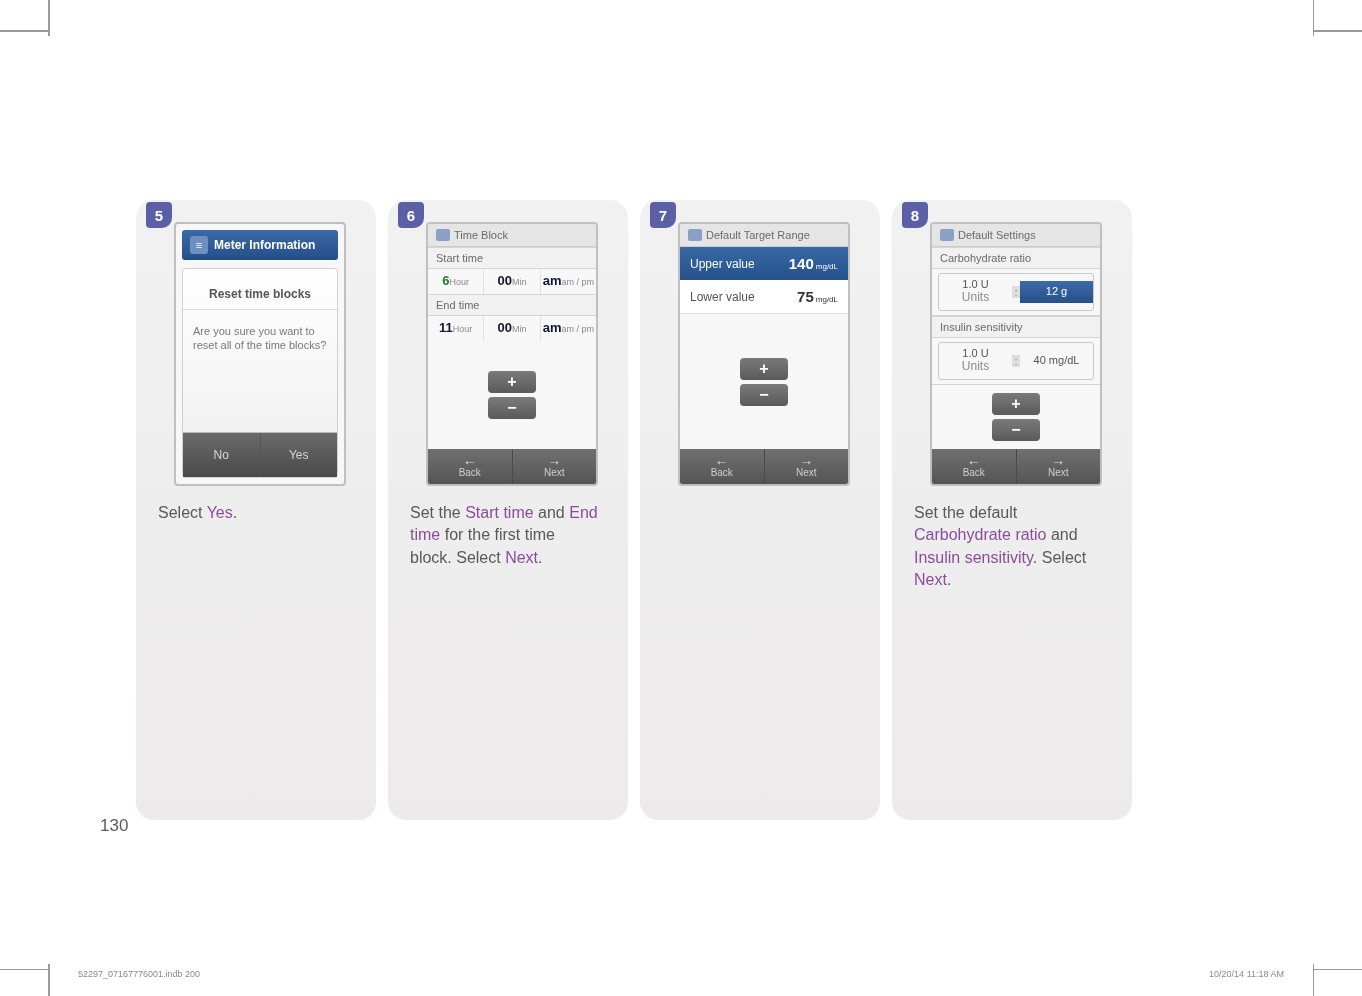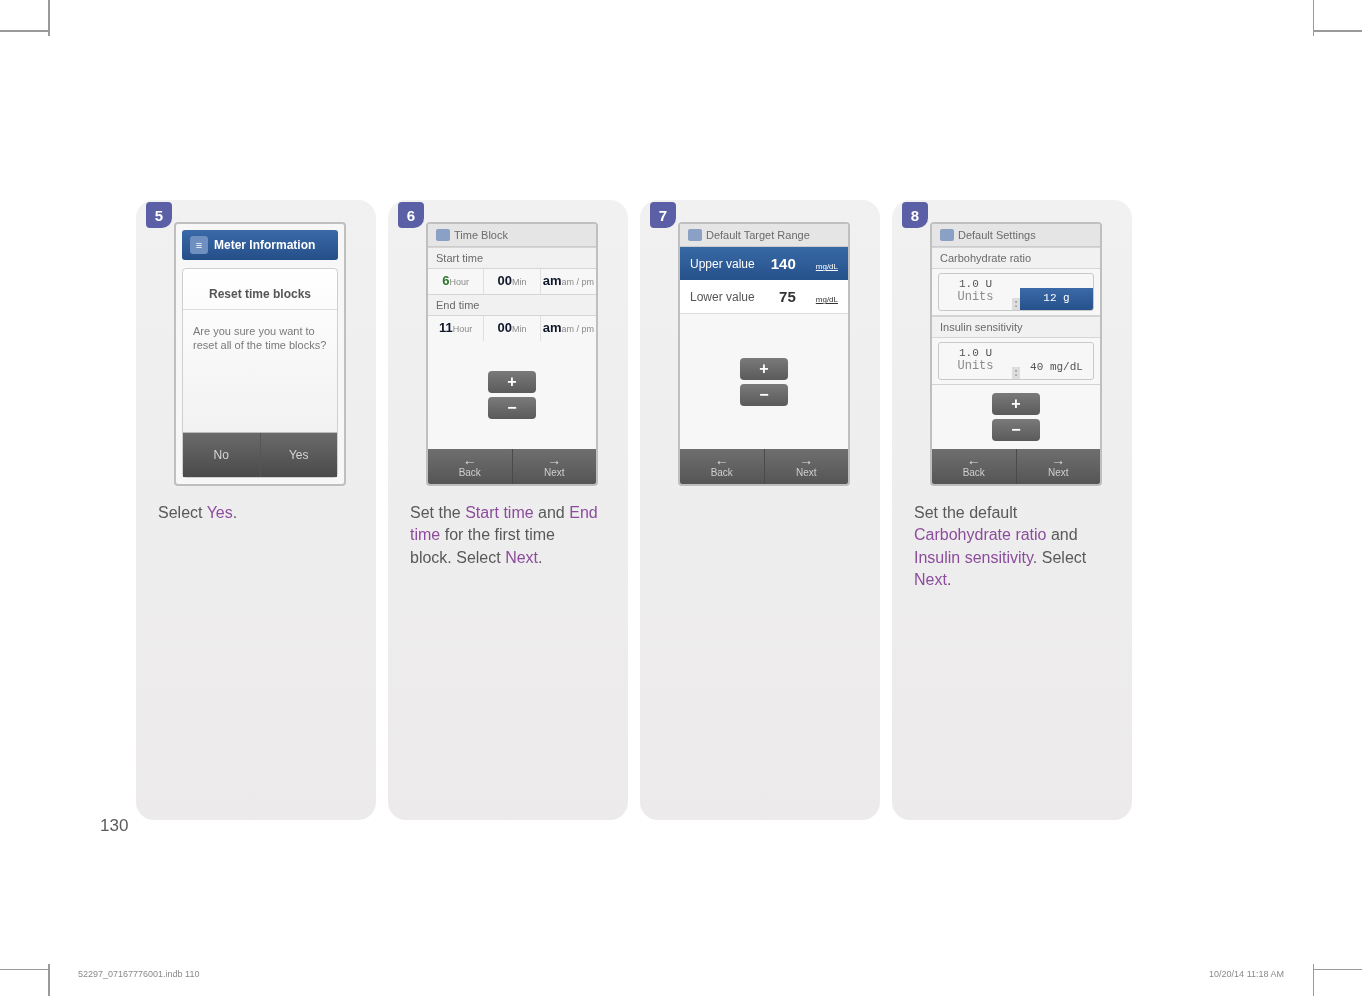--- a/index.html
+++ b/index.html
@@ -205,30 +205,29 @@
 
   .value-row {
     display:flex;align-items:center;justify-content:space-between;
     padding: 8px 10px;
     color:#fff;
     font-size:12px;
   }
   .value-row.blue { background: linear-gradient(to bottom, #3769a5, #26518a); }
   .value-row.white { background:#fff;color:#555;border-bottom:1px solid #ddd;}
   .vnum { font-weight:700;font-size:15px;}
-  .vunit { font-size:8px;margin-left:20px;text-decoration:underline;}
+  .vunit { font-size:8px;margin-left:2px;}
 
   .ds-section { border-bottom:1px solid #d3d3d3; }
   .ratio-row {
-    display:flex;align-items:flex-end;
+    display:flex;align-items:center;
     margin: 4px 6px;
     border-radius:3px;
     overflow:hidden;
     border:1px solid #c8c8c8;
-    font-family:Liberation Mono, monospace;
   }
   .ratio-row .cell {
     flex:1;text-align:center;padding:4px 0 6px 0;font-size:11px;
   }
   .ratio-row .cell .unit {font-size:12px;color:#8a8a8a;display:block;}
   .ratio-row .sep {
     width:8px;background:#ddd;display:flex;align-items:center;justify-content:center;color:#888;
   }
   .ratio-row .cell.blue { background: linear-gradient(to bottom, #3b6aa8, #26518a); color:#fff; }
 
@@ -380,16 +379,16 @@
       <div class="caption">
         <span>Set the default </span><span class="pl">Carbohydrate ratio</span><span> and </span><span class="pl">Insulin sensitivity</span><span>. Select </span><span class="pl">Next</span><span>.</span>
       </div>
     </div>
 
   </div>
 
   <div class="page-num">130</div>
 
   <div class="footer">
-    <span>52297_07167776001.indb   110</span>
+    <span>52297_07167776001.indb   200</span>
     <span>10/20/14   11:18 AM</span>
   </div>
 </div>
 
 </body></html>

